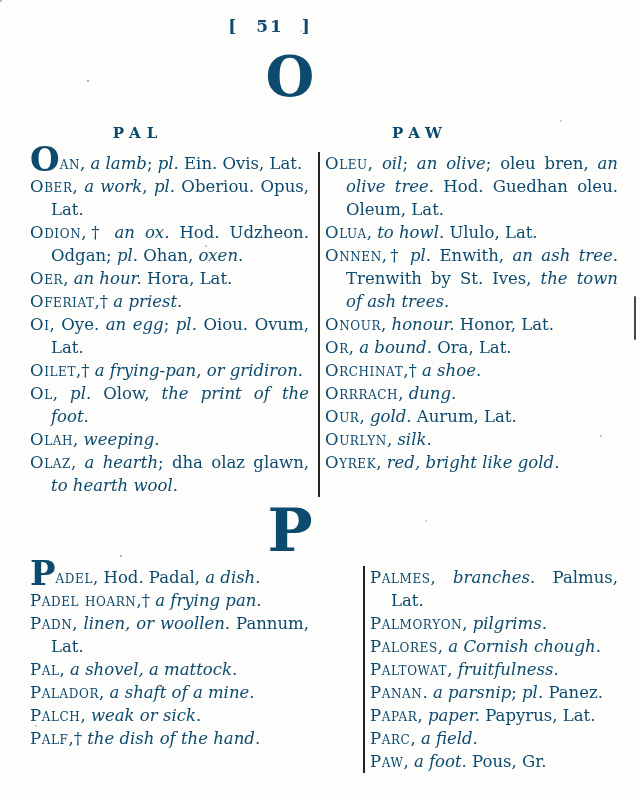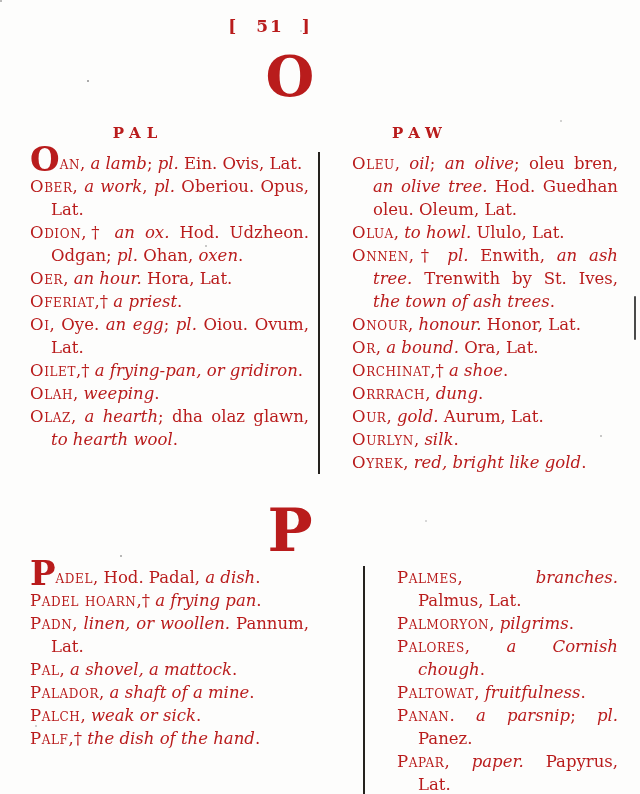--- a/index.html
+++ b/index.html
@@ -27,21 +27,21 @@
   .letter-p { top:500px; font-size:60px; line-height:60px; }
   .guide { position:absolute; top:124px; transform:translateX(-50%);
     font-size:15px; font-weight:bold; letter-spacing:6px; white-space:nowrap; }
   .guide-left  { left:138px; }
   .guide-right { left:420px; }
   .cols { position:absolute; left:30px; right:22px; display:flex; align-items:stretch; }
   .cols-o { top:152px; }
   .cols-p { top:566px;gap:45px; }
   .col { box-sizing:border-box; }
   .col-left  { width:288px; padding-right:9px; }
-  .col-right { flex:1; border-left:2px solid #25221e; padding-left:32px; }
+  .col-right { flex:1; border-left:2px solid #25221e; padding-left:5px; }
   .entry {
     margin:0;
     font-size:16.5px;
     line-height:23px;
     text-align:justify;
     padding-left:21px;
     text-indent:-21px;
   }
   .head { font-variant:small-caps; letter-spacing:0.6px; }
   .init { font-size:34px; line-height:0; font-weight:600; position:relative; top:2px; letter-spacing:0; }
@@ -50,37 +50,38 @@
   .edge-artifact { position:absolute; right:4px; top:296px; width:2px; height:44px; background:#4a4a4a; border-radius:1px; }
   .specks { position:absolute; top:0; left:0; width:2px; height:2px; background:rgba(60,60,60,0.35);
     box-shadow: 87px 80px rgba(90,90,90,0.5), 205px 245px rgba(120,120,120,0.4),
       560px 120px rgba(130,130,130,0.35), 120px 555px rgba(100,100,100,0.45),
       425px 520px rgba(130,130,130,0.3), 35px 725px rgba(120,120,120,0.35),
       600px 435px rgba(120,120,120,0.4), 300px 30px rgba(140,140,140,0.3); }
 </style>
 </head>
 <body>
 
-<div class="page" style="background: rgb(253, 253, 252); color: #b91c1c;">
+<div class="page" style="background: rgb(253, 253, 252); color: #0c4a6e;">
 
   <div class="pageno">[ 51 ]</div>
 
   <h1 class="big-letter letter-o">O</h1>
   <div class="guide guide-left">PAL</div>
   <div class="guide guide-right">PAW</div>
 
   <div class="cols cols-o">
     <div class="col col-left">
         <p class="entry"><span class="head"><span class="init">O</span>an</span><span>, </span><span class="it">a lamb</span><span>; </span><span class="it">pl.</span><span> Ein.  Ovis, Lat.</span></p>
         <p class="entry"><span class="head">Ober</span><span>, </span><span class="it">a work</span><span>, </span><span class="it">pl.</span><span> Oberiou.  Opus, Lat.</span></p>
         <p class="entry"><span class="head">Odion</span><span>,† </span><span class="it">an ox.</span><span>  Hod. Udzheon. Odgan; </span><span class="it">pl.</span><span> Ohan, </span><span class="it">oxen</span><span>.</span></p>
         <p class="entry"><span class="head">Oer</span><span>, </span><span class="it">an hour.</span><span>  Hora, Lat.</span></p>
         <p class="entry"><span class="head">Oferiat</span><span>,† </span><span class="it">a priest</span><span>.</span></p>
         <p class="entry"><span class="head">Oi</span><span>, Oye. </span><span class="it">an egg</span><span>; </span><span class="it">pl.</span><span> Oiou.  Ovum, Lat.</span></p>
         <p class="entry"><span class="head">Oilet</span><span>,† </span><span class="it">a frying-pan, or gridiron</span><span>.</span></p>
+        <p class="entry"><span class="head">Ol</span><span>, </span><span class="it">pl.</span><span> Olow, </span><span class="it">the print of the foot</span><span>.</span></p>
         <p class="entry"><span class="head">Olah</span><span>, </span><span class="it">weeping</span><span>.</span></p>
         <p class="entry"><span class="head">Olaz</span><span>, </span><span class="it">a hearth</span><span>; dha olaz glawn, </span><span class="it">to hearth wool</span><span>.</span></p>
       </div>
     <div class="col col-right">
         <p class="entry"><span class="head">Oleu</span><span>, </span><span class="it">oil</span><span>; </span><span class="it">an olive</span><span>; oleu bren, </span><span class="it">an olive tree.</span><span>  Hod. Guedhan oleu. Oleum, Lat.</span></p>
         <p class="entry"><span class="head">Olua</span><span>, </span><span class="it">to howl.</span><span>  Ululo, Lat.</span></p>
         <p class="entry"><span class="head">Onnen</span><span>,† </span><span class="it">pl.</span><span> Enwith, </span><span class="it">an ash tree.</span><span> Trenwith by St. Ives, </span><span class="it">the town of ash trees</span><span>.</span></p>
         <p class="entry"><span class="head">Onour</span><span>, </span><span class="it">honour.</span><span>  Honor, Lat.</span></p>
         <p class="entry"><span class="head">Or</span><span>, </span><span class="it">a bound.</span><span>  Ora, Lat.</span></p>
         <p class="entry"><span class="head">Orchinat</span><span>,† </span><span class="it">a shoe</span><span>.</span></p>

